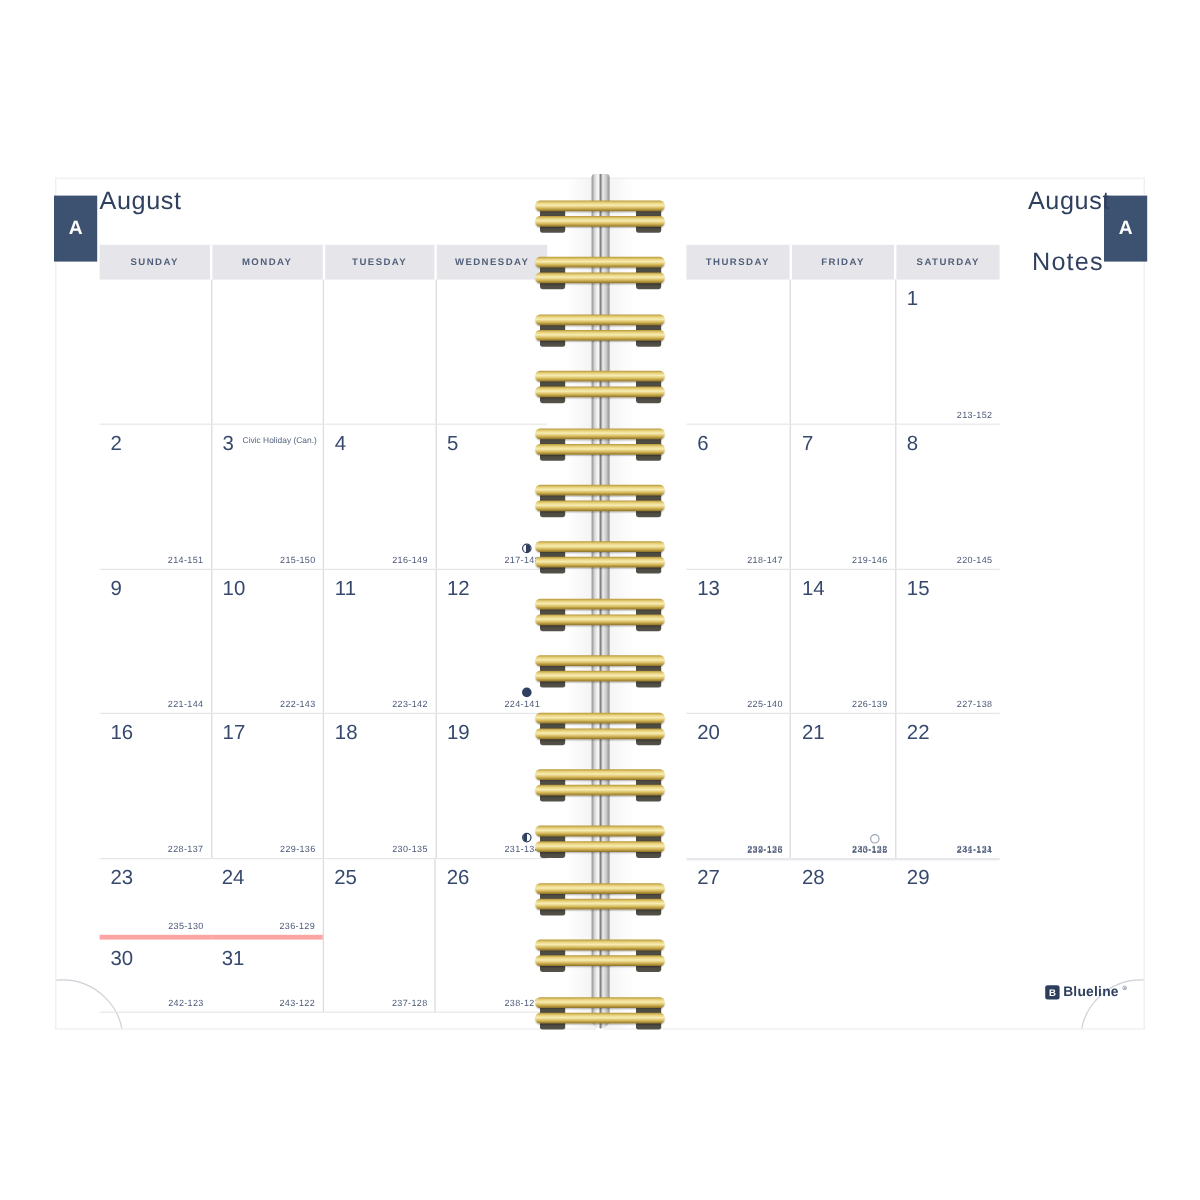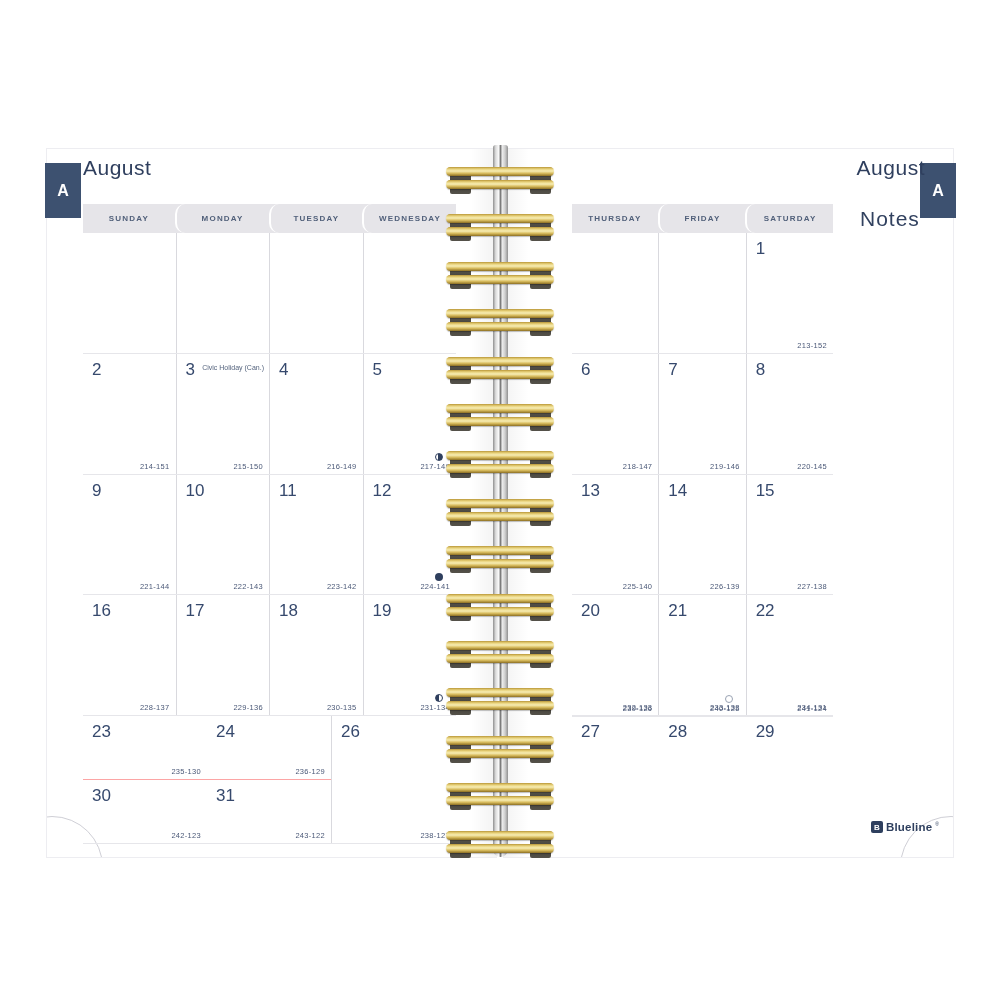--- a/index.html
+++ b/index.html
@@ -32,28 +32,28 @@
   .title-right{right:28px;}
   .notes-label{position:absolute;left:357px;top:58px;font-size:21px;
                color:#31415f;letter-spacing:1px;}
 
   
   .grid{position:absolute;top:55px;}
   .grid-left{left:36px;width:373px;}
   .grid-right{left:69px;width:261px;}
   .cal-head{display:flex;height:29px;background:#e6e5e9;}
   .cal-head-cell{flex:1;display:flex;align-items:center;justify-content:center;
-                 font-size:8px;font-weight:bold;letter-spacing:1.2px;color:#51607a;border-radius:10px;}
+                 font-size:8px;font-weight:bold;letter-spacing:1.2px;color:#51607a;}
   .cal-head-cell + .cal-head-cell{border-left:2px solid #fff;}
   .cal-row{display:flex;border-bottom:1px solid #e6e6ea;position:relative;}
   .cell{flex:1;position:relative;}
   .cell + .cell, .splitcol + .cell, .cell + .splitcol{border-left:1px solid #d9d9de;}
   .splitcol{flex:1;display:flex;flex-direction:column;}
   .subcell{position:relative;}
-  .subcell.top{border-bottom:1px solid #fca5a5;}
+  .subcell.top{border-bottom:4px solid #fca5a5;}
   .date{position:absolute;top:6px;left:9px;font-size:17px;font-weight:500;color:#36496d;}
   .aux{position:absolute;bottom:3px;right:6px;font-size:7.5px;color:#4a5877;
        letter-spacing:.3px;}
   .note{position:absolute;top:10px;right:5px;font-size:7px;color:#54637d;}
   .moon{position:absolute;right:13px;bottom:13px;width:8px;height:8px;
         border-radius:50%;box-sizing:border-box;}
   .moon-last-quarter{border:1px solid #2f3f5e;
         background:linear-gradient(90deg,#fff 35%,#2f3f5e 35%);}
   .moon-new{background:#2f3f5e;}
   .moon-first-quarter{border:1px solid #2f3f5e;
@@ -179,20 +179,24 @@
           </div>
           <div class="splitcol">
             <div class="subcell top" style="height: 63px;">
               <span class="date">24</span>
               <span class="aux">236-129</span>
             </div>
             <div class="subcell" style="flex: 1 1 0%;">
               <span class="date">31</span>
               <span class="aux">243-122</span>
             </div>
+          </div>
+          <div class="cell">
+            <span class="date">25</span>
+            <span class="aux">237-128</span>
           </div>
           <div class="cell">
             <span class="date">26</span>
             <span class="aux">238-127</span>
           </div>
         </div>
       </div>
     <div class="spine-shade shade-left"></div>
   </section>
 

